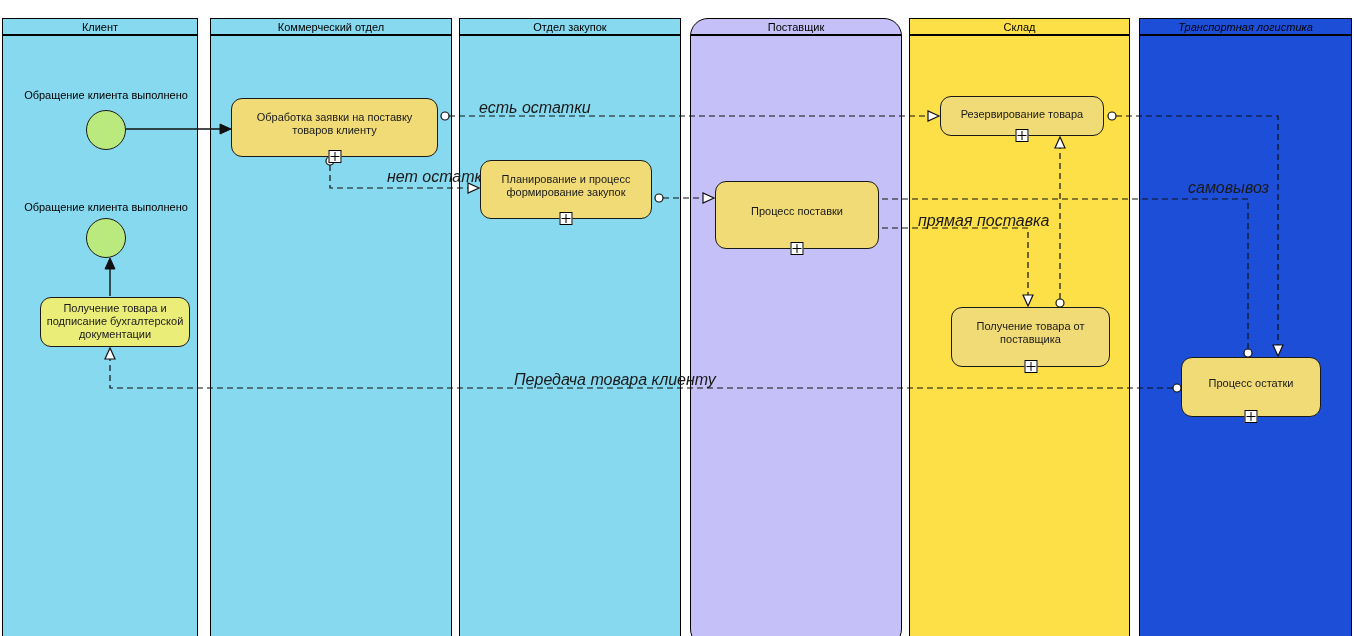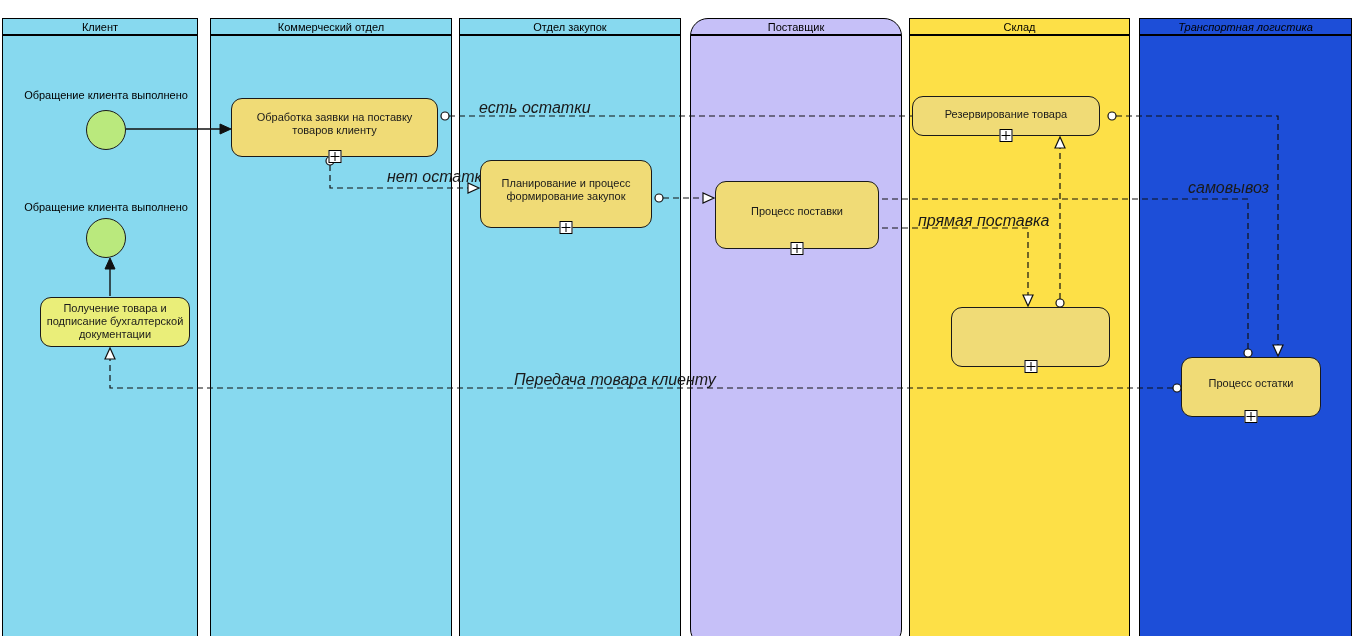--- a/index.html
+++ b/index.html
@@ -154,36 +154,37 @@
 
   <div class="activity" style="left:231px;top:82px;width:207px;height:59px">
     <span>Обработка заявки на поставку товаров клиенту</span>
     <span class="plus-marker"></span>
   </div>
 
   <div class="activity alt" style="left:40px;top:281px;width:150px;height:50px">
     <span>Получение товара и подписание бухгалтерской документации</span>
   </div>
 
-  <div class="activity" style="left:480px;top:144px;width:172px;height:68px">
+  <div class="activity" style="left:480px;top:144px;width:172px;height:59px">
     <span>Планирование и процесс формирование закупок</span>
     <span class="plus-marker"></span>
   </div>
 
   <div class="activity" style="left:715px;top:165px;width:164px;height:68px">
     <span>Процесс поставки</span>
     <span class="plus-marker"></span>
   </div>
 
-  <div class="activity" style="left:912px;top:80px;width:188px;height:40px;padding-bottom:6px">
+  <div class="activity" style="left:940px;top:80px;width:164px;height:40px;padding-bottom:6px">
     <span>Резервирование товара</span>
     <span class="plus-marker"></span>
   </div>
 
   <div class="activity" style="left:951px;top:291px;width:159px;height:60px">
+    <span>Получение товара от поставщика</span>
     <span class="plus-marker"></span>
   </div>
 
   <div class="activity" style="left:1181px;top:341px;width:140px;height:60px">
     <span>Процесс остатки</span>
     <span class="plus-marker"></span>
   </div>
 
   <div class="flow-label" style="left:479px;top:83px">есть остатки</div>
   <div class="flow-label" style="left:387px;top:152px">нет остатков</div>

